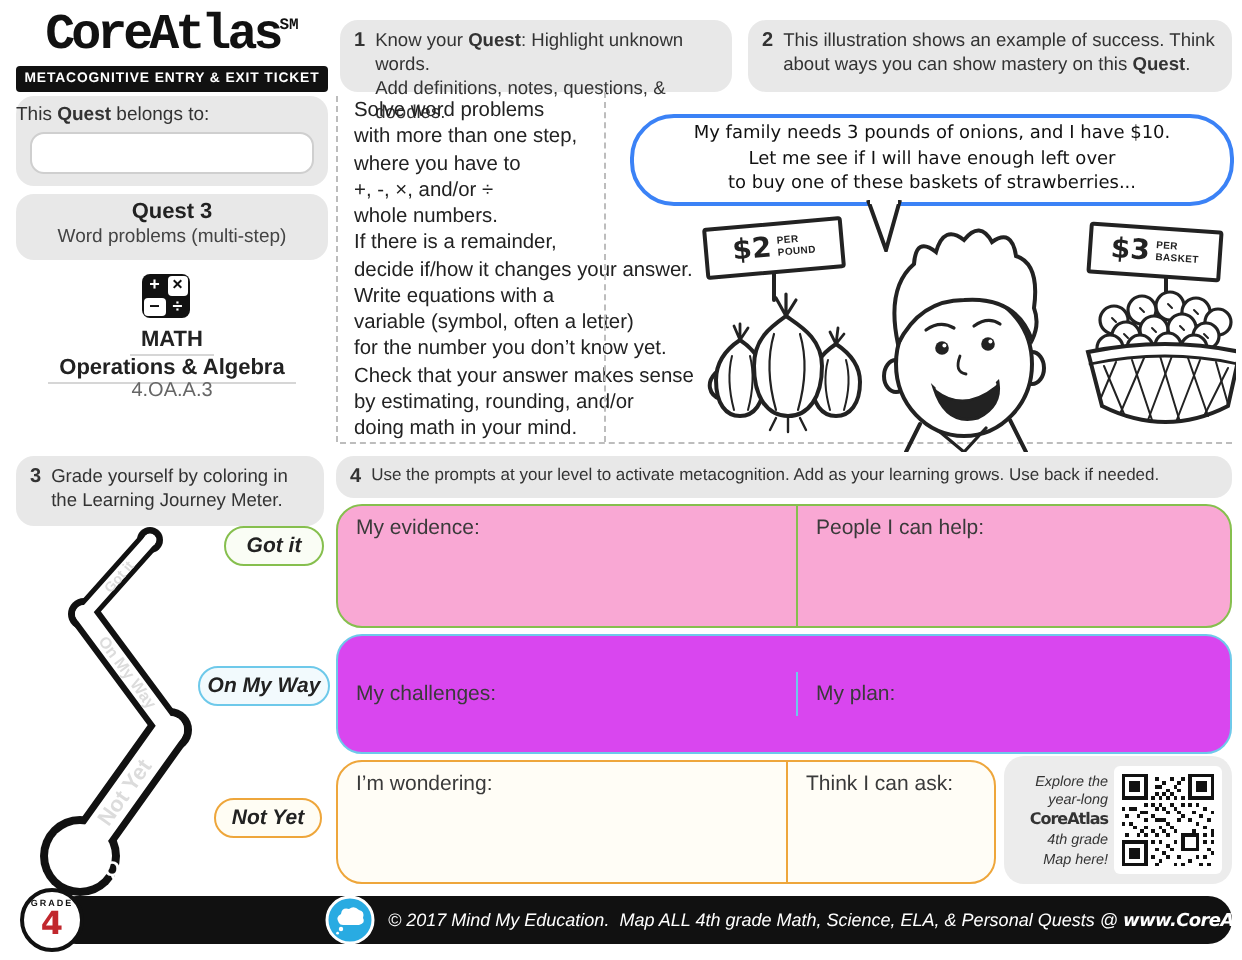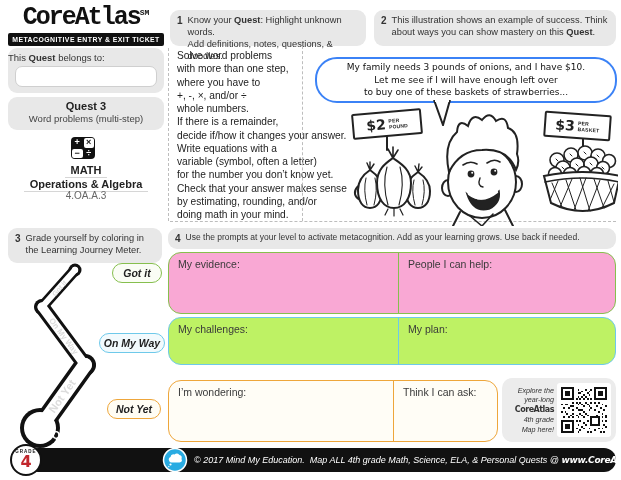--- a/index.html
+++ b/index.html
@@ -73,21 +73,21 @@
   
   .pill { border-radius:11px; background:#fdfefb; text-align:center; font-weight:bold; font-style:italic;
           font-size:10.5px; line-height:18px; color:#222; }
   .pill-got { left:112px; top:263px; width:50px; height:20px; border:1.5px solid var(--green,#86bf4e); background:#fafdf5;}
   .pill-way { left:99px;  top:333px; width:66px; height:20px; border:1.5px solid var(--blue,#6ec9ea); background:#f2fafd;}
   .pill-not { left:107px; top:399px; width:54px; height:20px; border:1.5px solid var(--orange,#eea63b); background:#fffdf4;}
 
   
   .field-box { border-radius:13px; display:flex; overflow:hidden; }
   .fb-green { left:168px; top:252px; width:448px; height:62px; border:1.5px solid var(--green,#86bf4e); background:#f9a8d4; }
-  .fb-blue  { left:168px; top:317px; width:448px; height:48px; border:1.5px solid var(--blue,#6ec9ea); background:#bef264; }
+  .fb-blue  { left:168px; top:317px; width:448px; height:60px; border:1.5px solid var(--blue,#6ec9ea); background:#d946ef;align-items:center; }
   .fb-orange{ left:168px; top:380px; width:330px; height:62px; border:1.5px solid var(--orange,#eea63b); background:#fffdf6; }
   .cell { padding:5px 9px; font-size:10.5px; color:#3a3a3a; }
   .fb-green .cell-l { width:230px; border-right:1px solid var(--green,#86bf4e); }
   .fb-blue  .cell-l { width:230px; border-right:1px solid var(--blue,#6ec9ea); }
   .fb-orange .cell-l{ width:225px; border-right:1px solid var(--orange,#eea63b); }
   .cell-r { flex:1; }
 
   .qr-panel { left:502px; top:378px; width:114px; height:64px; background:#ececec; border-radius:10px;
               display:flex; align-items:center; gap:3px; padding:4px; }
   .qr-note { width:48px; text-align:right; font-size:7.2px; font-style:italic; line-height:1.3; color:#333; }

